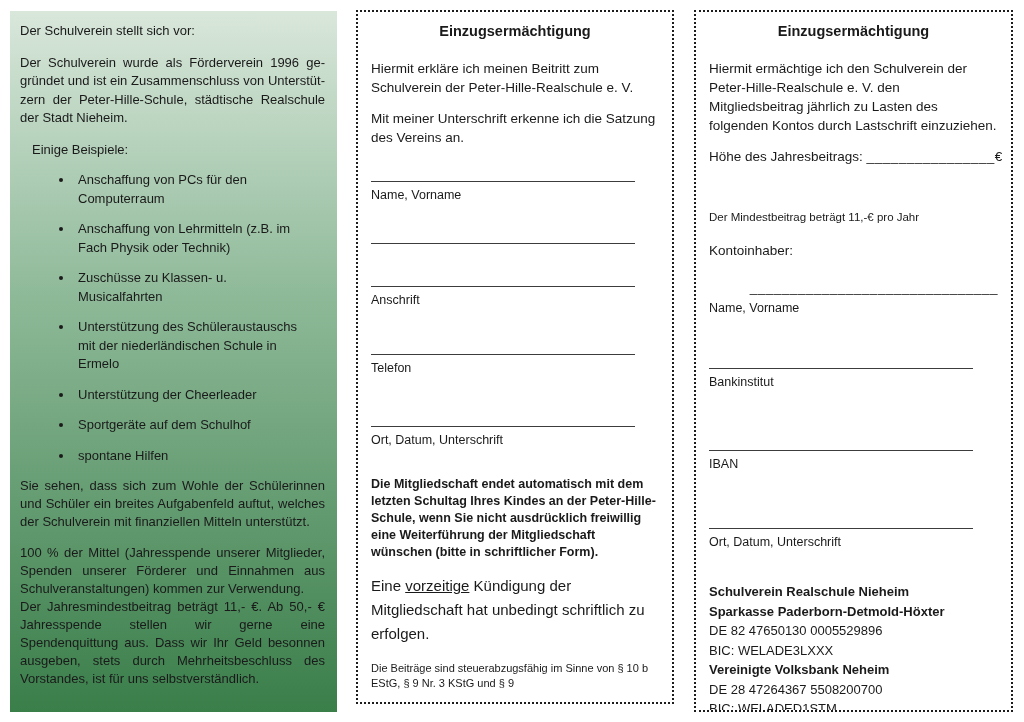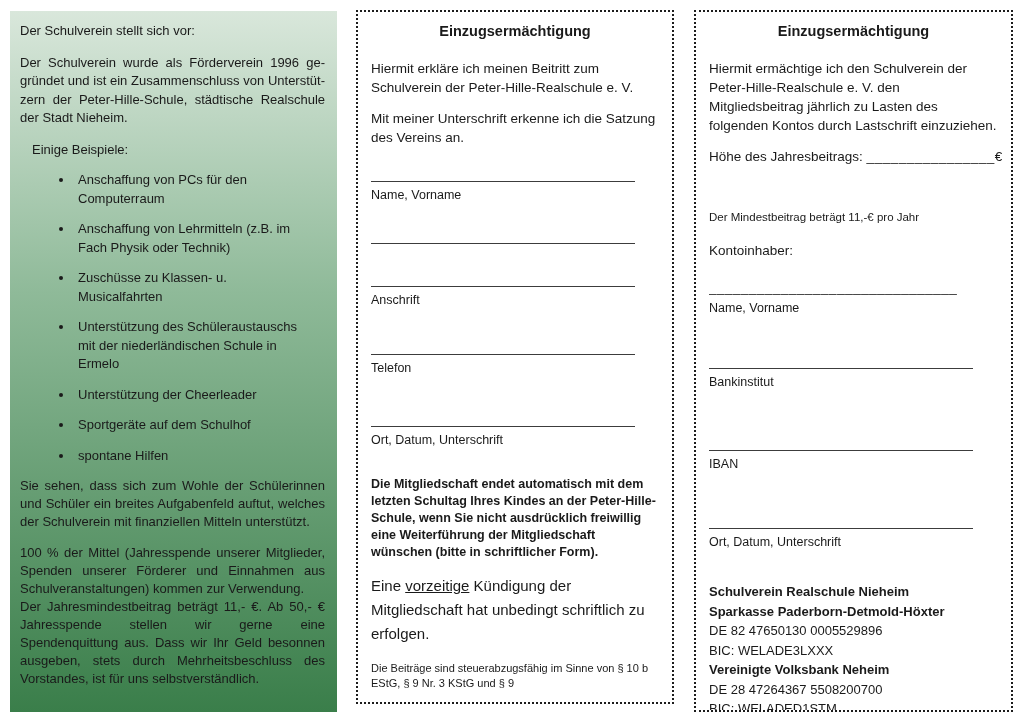--- a/index.html
+++ b/index.html
@@ -53,20 +53,21 @@
 
   .wline {
     border-bottom: 1.2px solid var(--line, #3c3c3c);
     height: 0; width: 264px;
   }
   .wlabel { font-size: 12.5px; margin-top: 4px; }
 
   .uline {
     white-space: nowrap; overflow: hidden;
     letter-spacing: 0.5px;
+    text-align: right;
   }
 
   .mt34 { margin-top: 34px; } .mt38 { margin-top: 38px; }
   .mt42 { margin-top: 42px; } .mt44 { margin-top: 44px; }
   .mt48 { margin-top: 48px; } .mt50 { margin-top: 50px; }
   .mt54 { margin-top: 54px; }
   .mt58 { margin-top: 58px; }
   .mt8  { margin-top: 8px;  } .mt10 { margin-top: 10px; }
   .mt16 { margin-top: 16px; } .mt18 { margin-top: 18px; }
   .mt26 { margin-top: 26px; } .mt30 { margin-top: 30px; }

